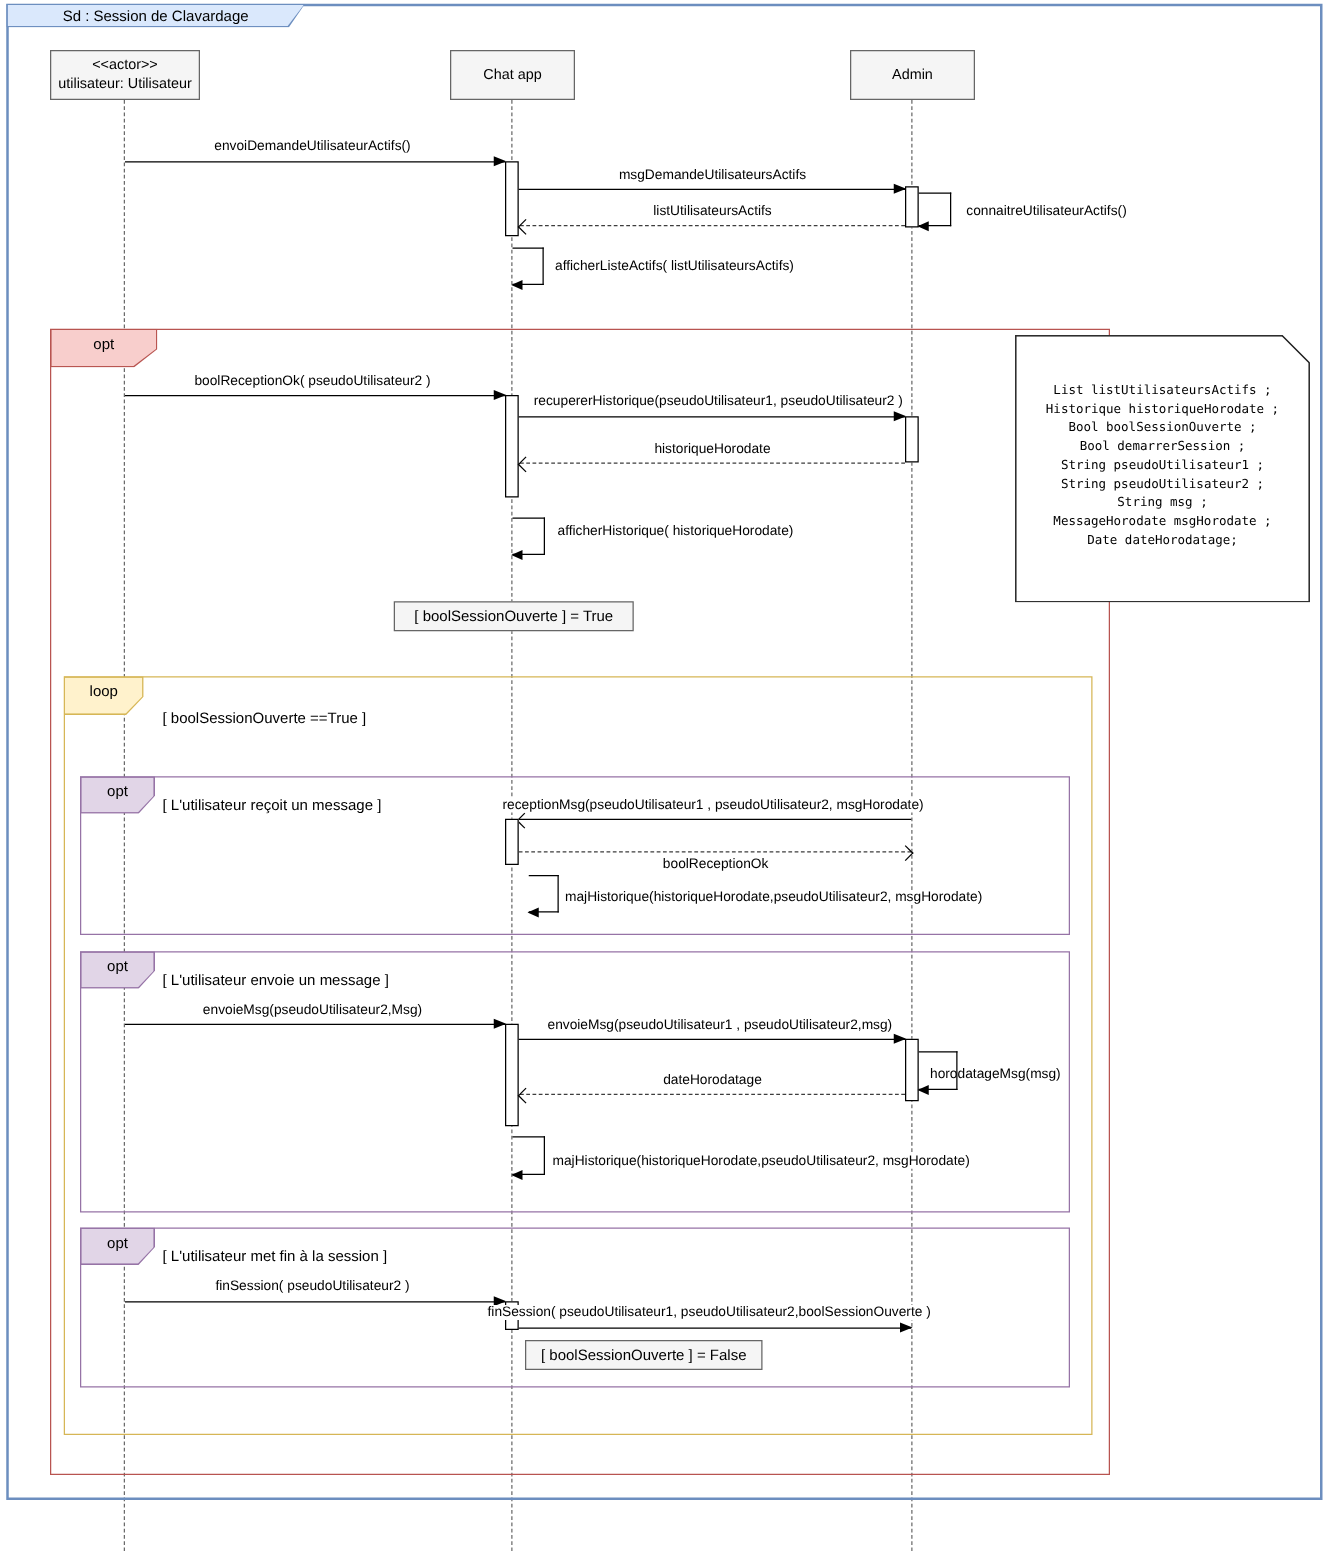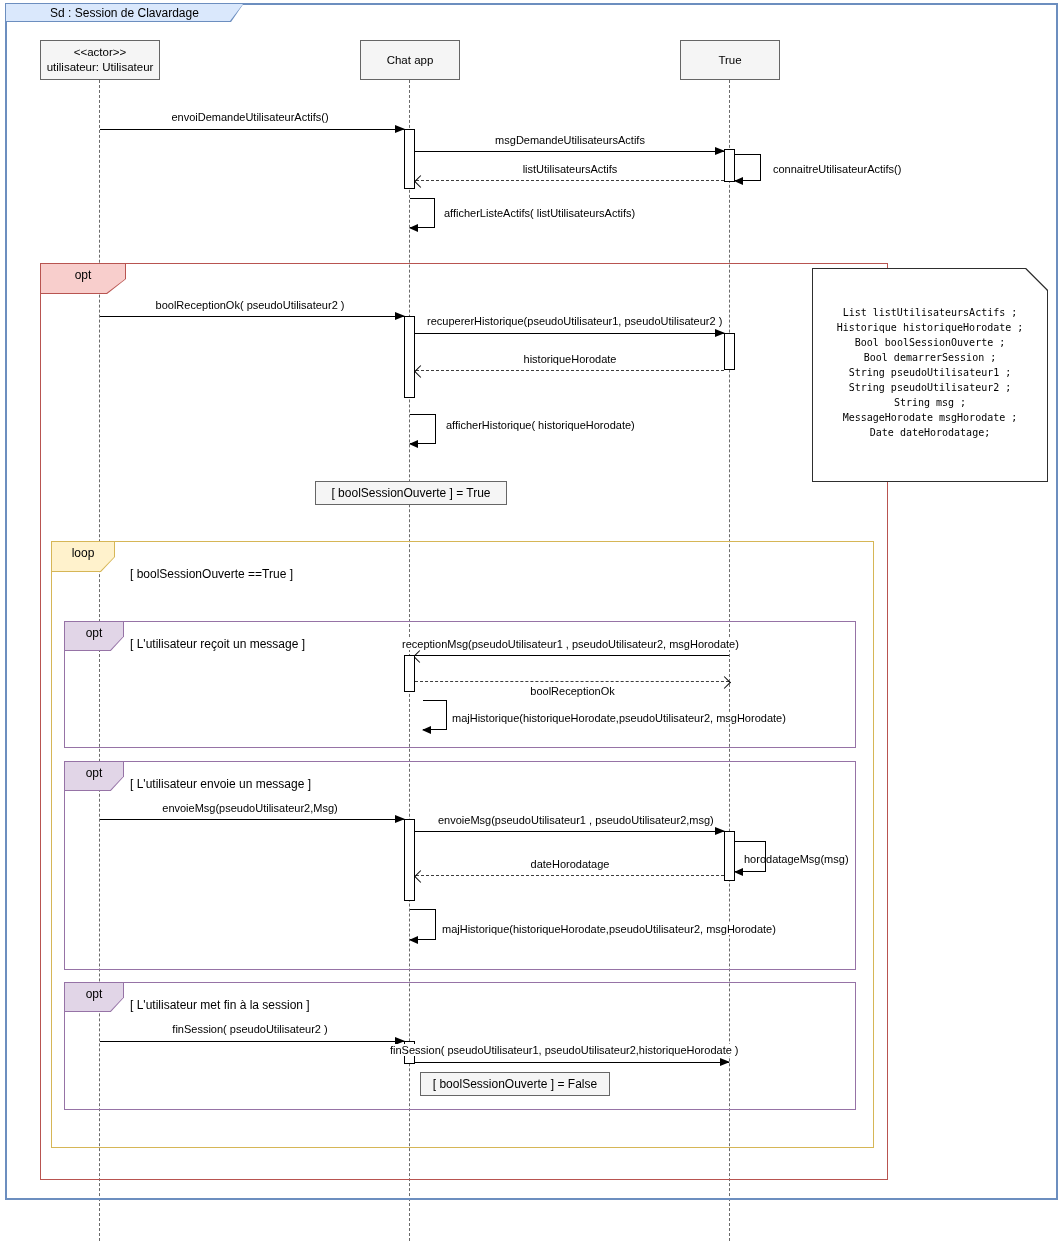--- a/index.html
+++ b/index.html
@@ -78,21 +78,21 @@
   </div>
 
   <div class="head" style="left:40px;top:40px;width:120px;height:40px;">
     <div>&lt;&lt;actor&gt;&gt;</div>
     <div>utilisateur: Utilisateur</div>
   </div>
   <div class="head" style="left:360px;top:40px;width:100px;height:40px;">
     <div>Chat app</div>
   </div>
   <div class="head" style="left:680px;top:40px;width:100px;height:40px;">
-    <div>True</div>
+    <div>Admin</div>
   </div>
 
   <div class="frag red" style="left:40px;top:263px;width:848px;height:917px;"></div>
   <div class="fragtab red" style="left:40px;top:263px;width:86px;height:31px;">
     <div class="in">opt</div>
   </div>
 
   <div class="frag yellow" style="left:51px;top:541px;width:823px;height:607px;"></div>
   <div class="fragtab yellow" style="left:51px;top:541px;width:64px;height:31px;">
     <div class="in">loop</div>
@@ -255,21 +255,21 @@
 
   <div class="mlabel center" style="left:100px;top:1023px;width:300px;">
     <span>finSession( pseudoUtilisateur2 )</span>
   </div>
   <div class="arrow" style="left:100px;top:1041px;width:304px;">
       <i class="tri-r"></i>
     </div>
   <div class="act" style="left:404px;top:1041px;height:23px;"></div>
 
   <div class="mlabel" style="left:388px;top:1044px;">
-    <span>finSession( pseudoUtilisateur1, pseudoUtilisateur2,historiqueHorodate )</span>
+    <span>finSession( pseudoUtilisateur1, pseudoUtilisateur2,boolSessionOuverte )</span>
   </div>
   <div class="arrow" style="left:415px;top:1062px;width:314px;">
       <i class="tri-r"></i>
     </div>
 
   <div class="statebox" style="left:420px;top:1072px;width:190px;height:24px;">
     <span>[ boolSessionOuverte ] = False</span>
   </div>
 
   <div class="note" style="left:812px;top:268px;width:236px;height:214px;">

